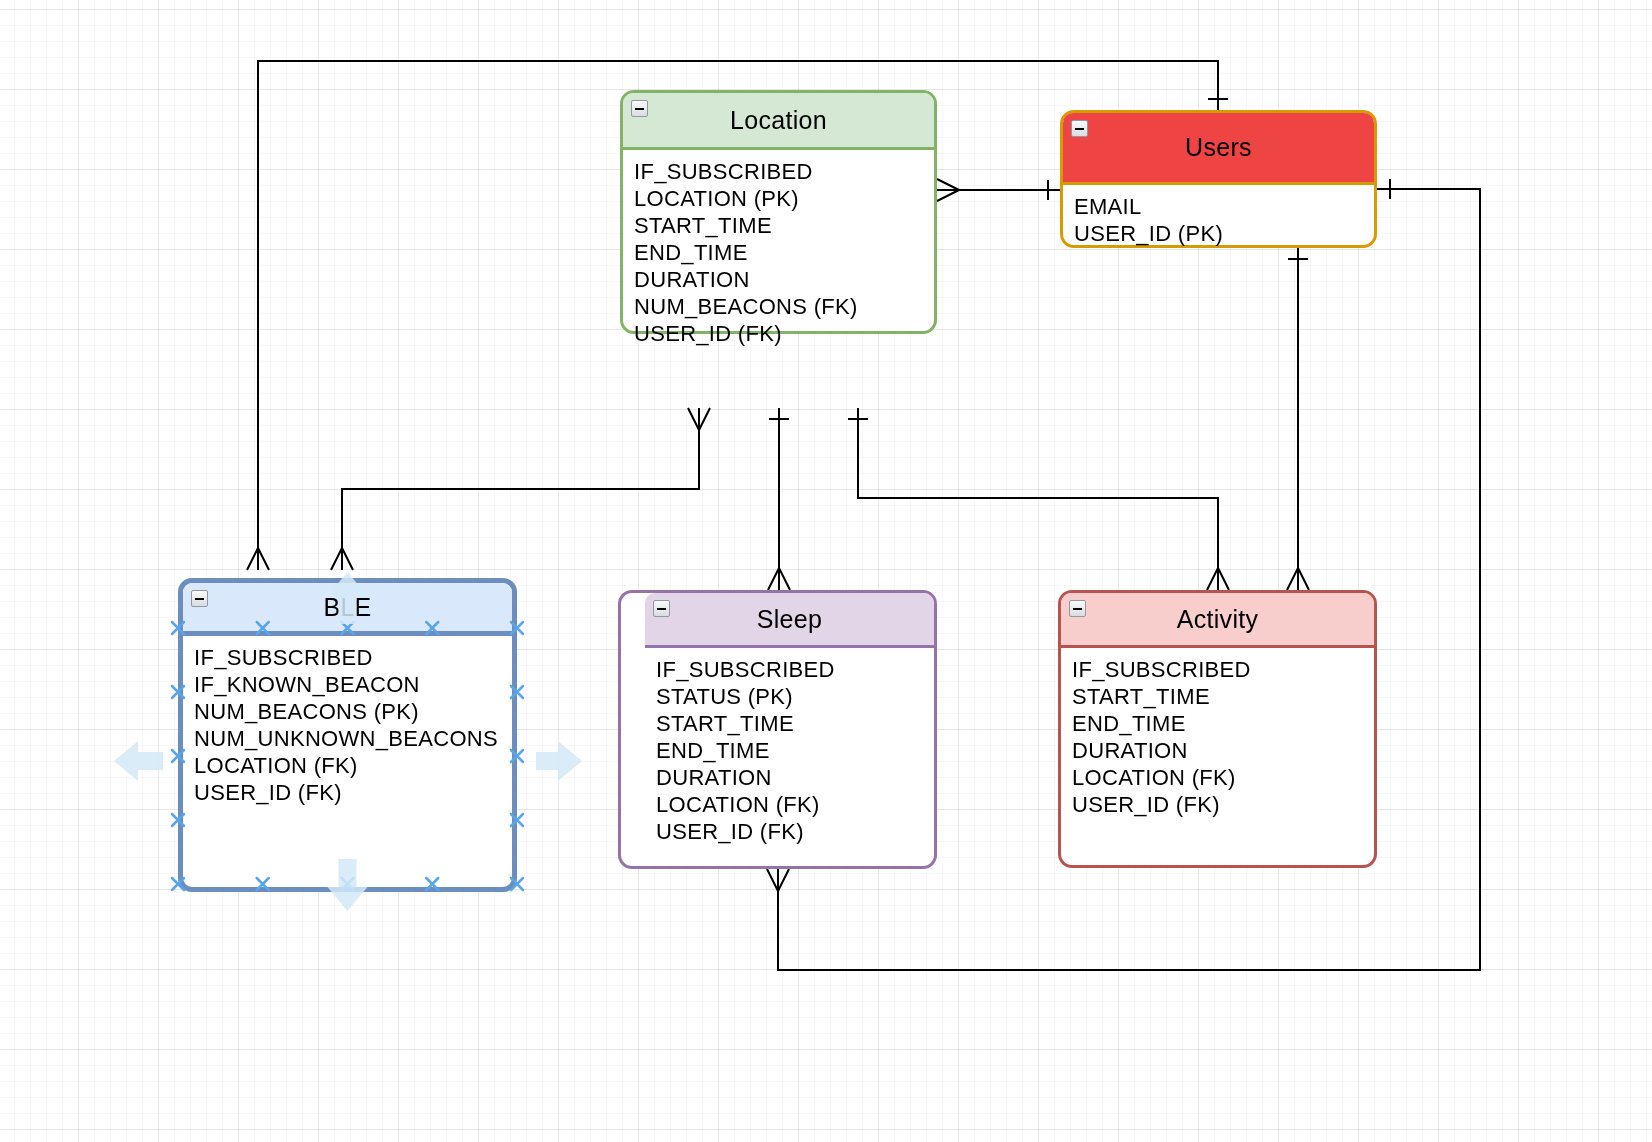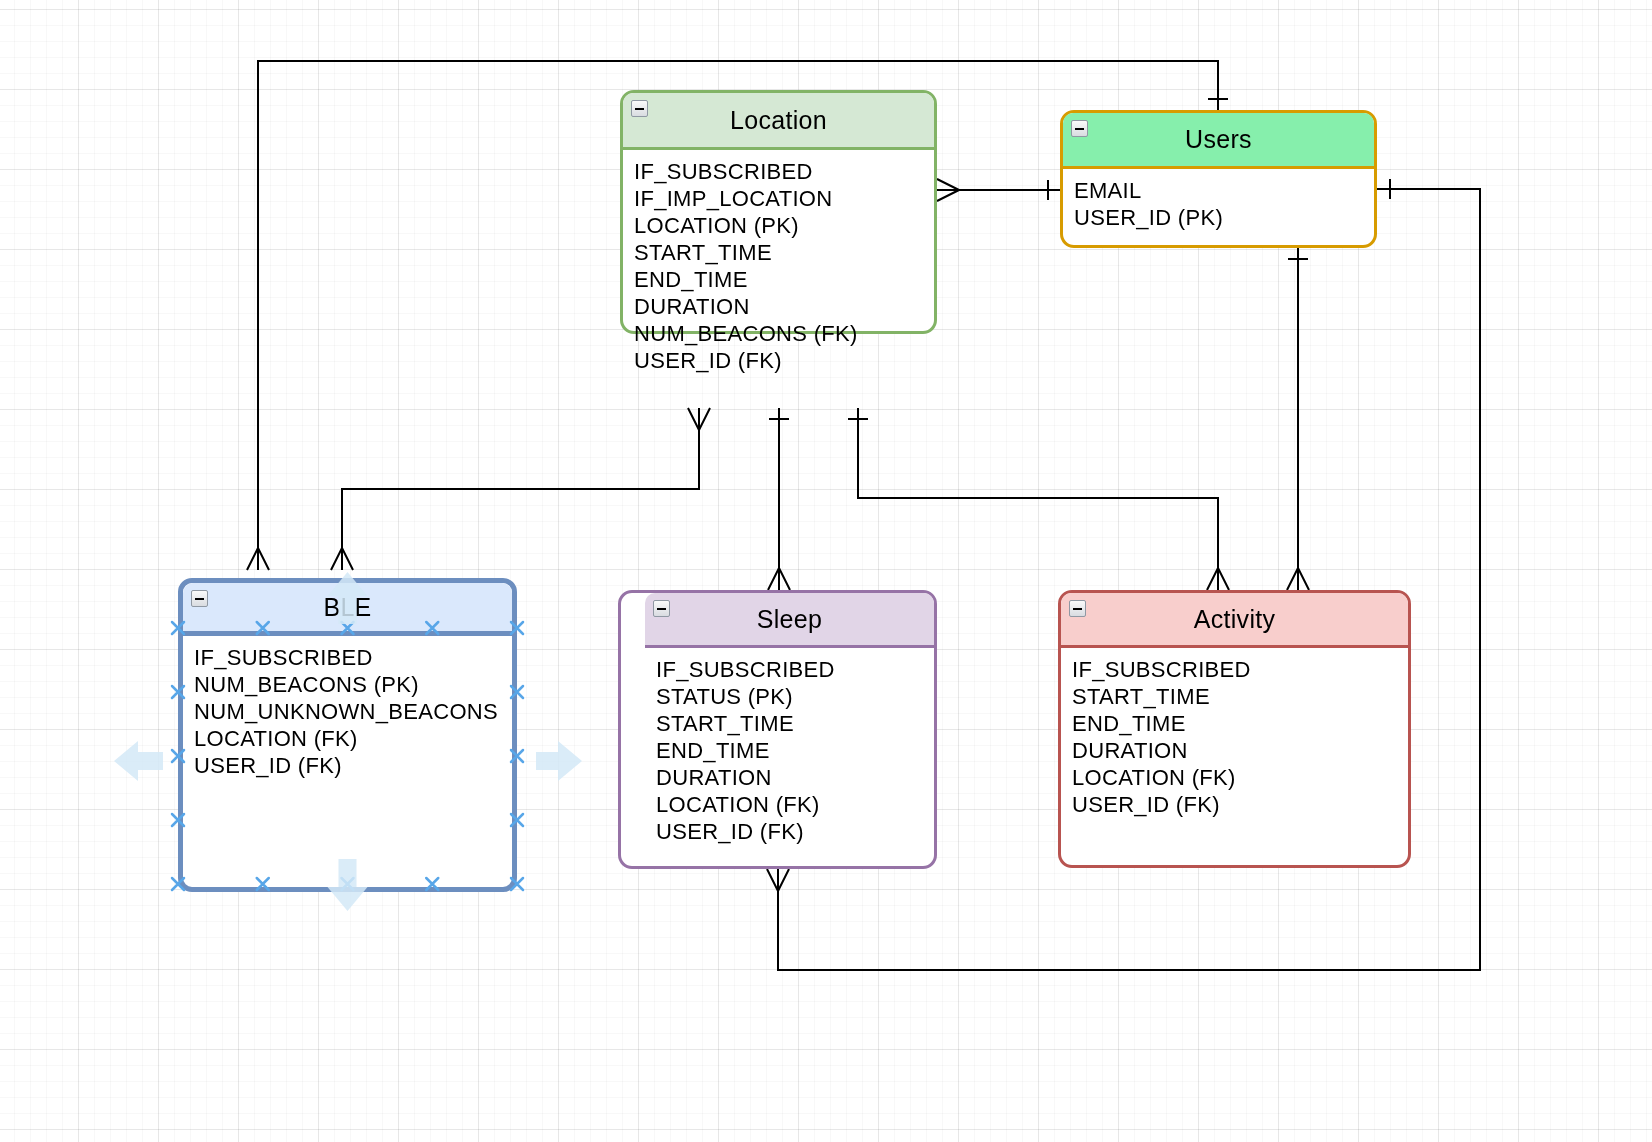--- a/index.html
+++ b/index.html
@@ -65,52 +65,52 @@
   <div id="entity-layer">
   <div class="entity" style="left: 620px; top: 90px; width: 317px; height: 244px; border-color: rgb(130, 179, 102); border-width: 3px;">
     <div class="entity-header" style="background: rgb(213, 232, 212); height: 57px; border-bottom-color: rgb(130, 179, 102); border-bottom-width: 3px;">
       <span class="collapse-btn">
         <span class="minus-bar"></span>
       </span>
       <span class="entity-title">Location</span>
     </div>
     <div class="entity-body">
           <div class="field">IF_SUBSCRIBED</div>
-          <div class="field">IF_IMP_LOCATION</div>
           <div class="field">LOCATION (PK)</div>
           <div class="field">START_TIME</div>
           <div class="field">END_TIME</div>
           <div class="field">DURATION</div>
           <div class="field">NUM_BEACONS (FK)</div>
           <div class="field">USER_ID (FK)</div>
         </div>
   </div>
 
   <div class="entity" style="left: 1060px; top: 110px; width: 317px; height: 138px; border-color: rgb(215, 155, 0); border-width: 3px;">
-    <div class="entity-header" style="background: #86efac; height: 56px; border-bottom-color: rgb(215, 155, 0); border-bottom-width: 3px;">
+    <div class="entity-header" style="background: #ef4444; height: 72px; border-bottom-color: rgb(215, 155, 0); border-bottom-width: 3px;">
       <span class="collapse-btn">
         <span class="minus-bar"></span>
       </span>
       <span class="entity-title">Users</span>
     </div>
     <div class="entity-body">
           <div class="field">EMAIL</div>
           <div class="field">USER_ID (PK)</div>
         </div>
   </div>
 
   <div class="entity" style="left: 178px; top: 570px; width: 339px; height: 314px; border-color: rgb(108, 142, 191); border-width: 5px; margin-top: 8px;">
     <div class="entity-header" style="background: rgb(218, 232, 252); height: 53px; border-bottom-color: rgb(108, 142, 191); border-bottom-width: 5px;">
       <span class="collapse-btn">
         <span class="minus-bar"></span>
       </span>
       <span class="entity-title">BLE</span>
     </div>
     <div class="entity-body">
           <div class="field">IF_SUBSCRIBED</div>
+          <div class="field">IF_KNOWN_BEACON</div>
           <div class="field">NUM_BEACONS (PK)</div>
           <div class="field">NUM_UNKNOWN_BEACONS</div>
           <div class="field">LOCATION (FK)</div>
           <div class="field">USER_ID (FK)</div>
         </div>
   </div>
 
   <div class="entity" style="left: 618px; top: 590px; width: 319px; height: 279px; border-color: rgb(150, 115, 166); border-width: 3px; padding-left: 24px;">
     <div class="entity-header" style="background: rgb(225, 213, 231); height: 55px; border-bottom-color: rgb(150, 115, 166); border-bottom-width: 3px;">
       <span class="collapse-btn">
@@ -122,21 +122,21 @@
           <div class="field">IF_SUBSCRIBED</div>
           <div class="field">STATUS (PK)</div>
           <div class="field">START_TIME</div>
           <div class="field">END_TIME</div>
           <div class="field">DURATION</div>
           <div class="field">LOCATION (FK)</div>
           <div class="field">USER_ID (FK)</div>
         </div>
   </div>
 
-  <div class="entity" style="left: 1058px; top: 590px; width: 353px; height: 278px; border-color: rgb(184, 84, 80); border-width: 3px;">
+  <div class="entity" style="left: 1058px; top: 590px; width: 319px; height: 278px; border-color: rgb(184, 84, 80); border-width: 3px;">
     <div class="entity-header" style="background: rgb(248, 206, 204); height: 55px; border-bottom-color: rgb(184, 84, 80); border-bottom-width: 3px;">
       <span class="collapse-btn">
         <span class="minus-bar"></span>
       </span>
       <span class="entity-title">Activity</span>
     </div>
     <div class="entity-body">
           <div class="field">IF_SUBSCRIBED</div>
           <div class="field">START_TIME</div>
           <div class="field">END_TIME</div>

